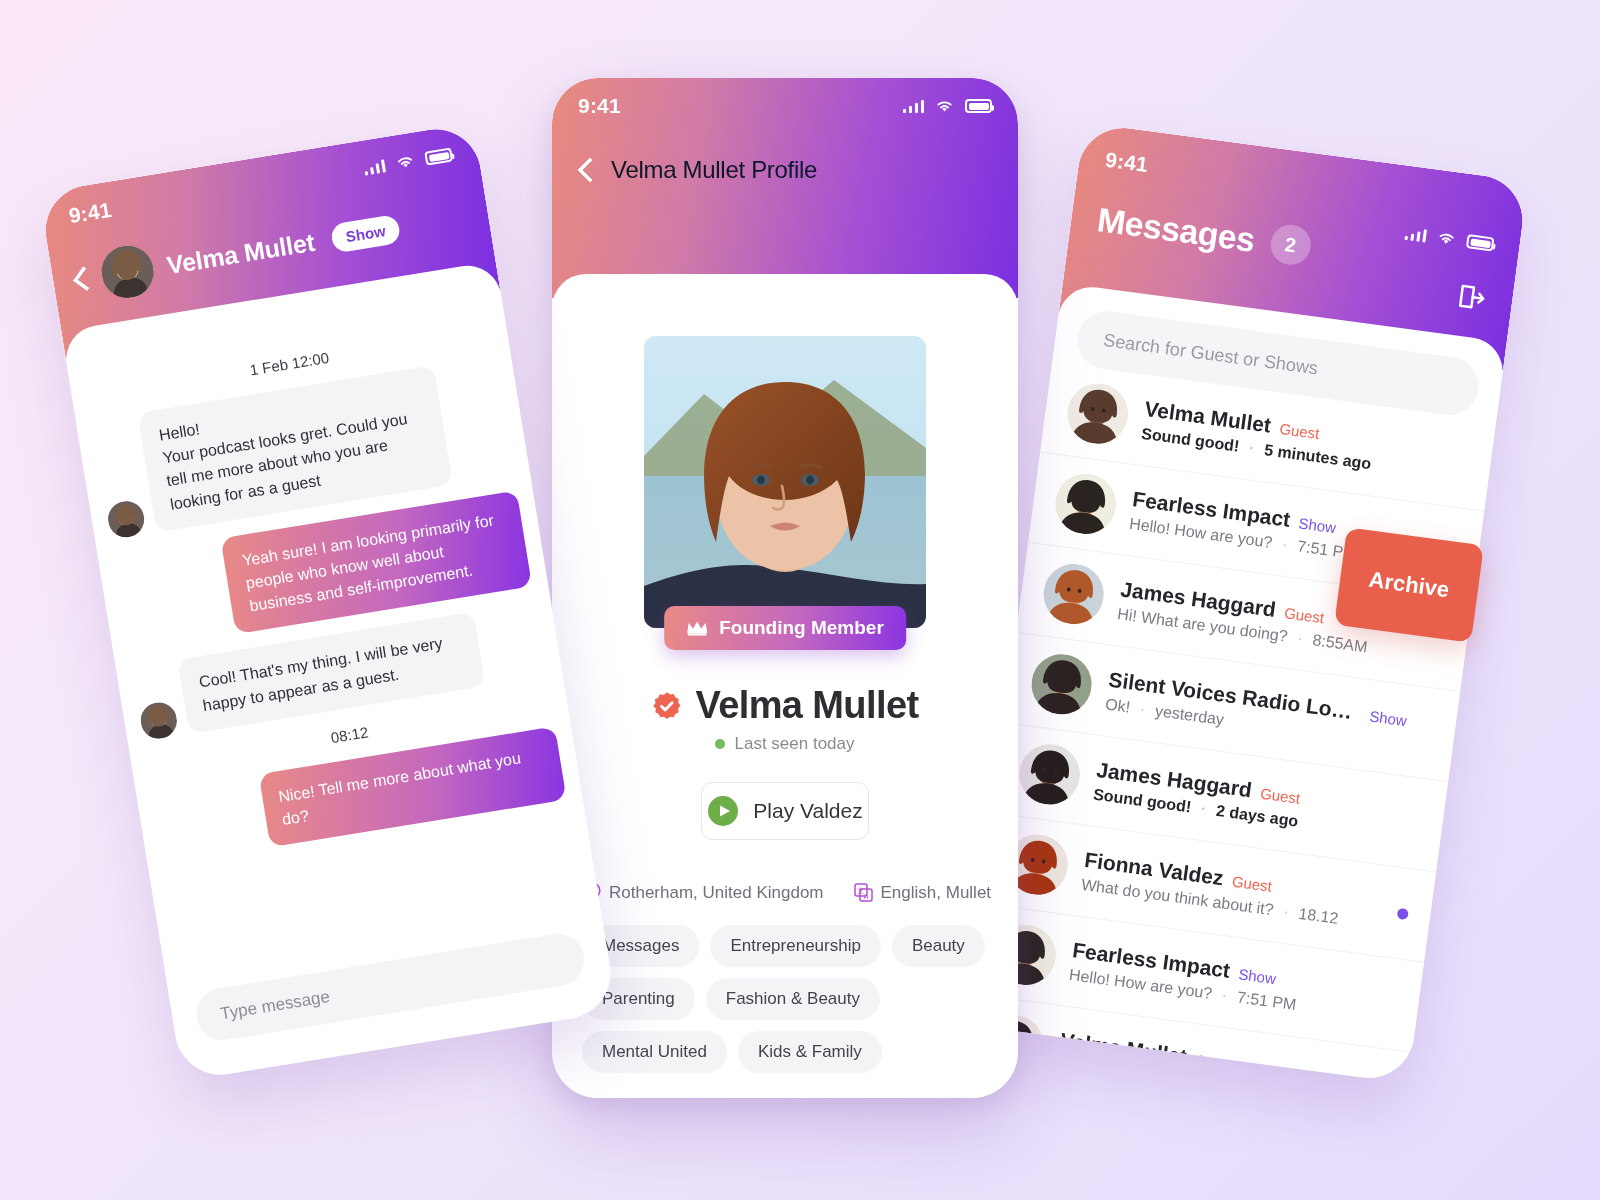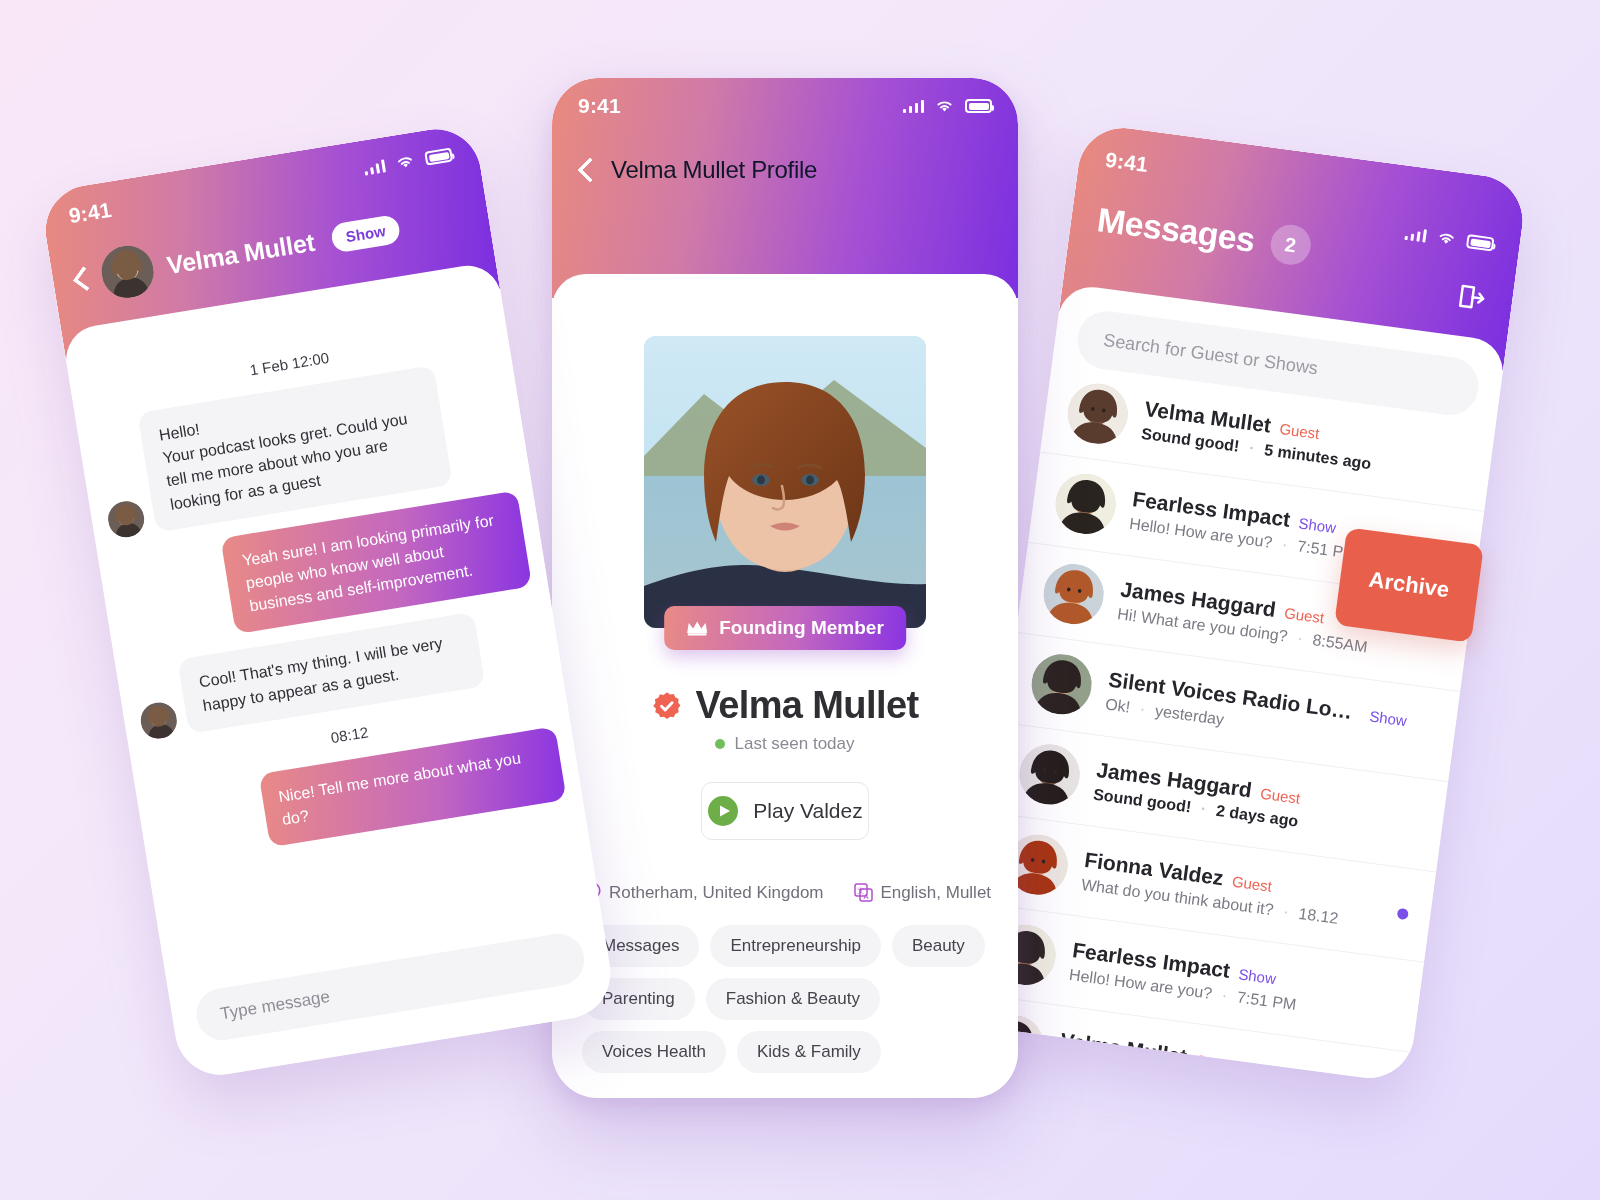--- a/index.html
+++ b/index.html
@@ -595,19 +595,19 @@
           <span>English, Mullet</span>
         </span>
       </div>
 
       <div class="tags" id="tag-list">
           <div class="tag">Messages</div>
           <div class="tag">Entrepreneurship</div>
           <div class="tag">Beauty</div>
           <div class="tag">Parenting</div>
           <div class="tag">Fashion &amp; Beauty</div>
-          <div class="tag">Voices Health</div>
+          <div class="tag">Mental United</div>
           <div class="tag">Kids &amp; Family</div>
         </div>
 
     </div>
   </div>
 </div>
 
 </body></html>

